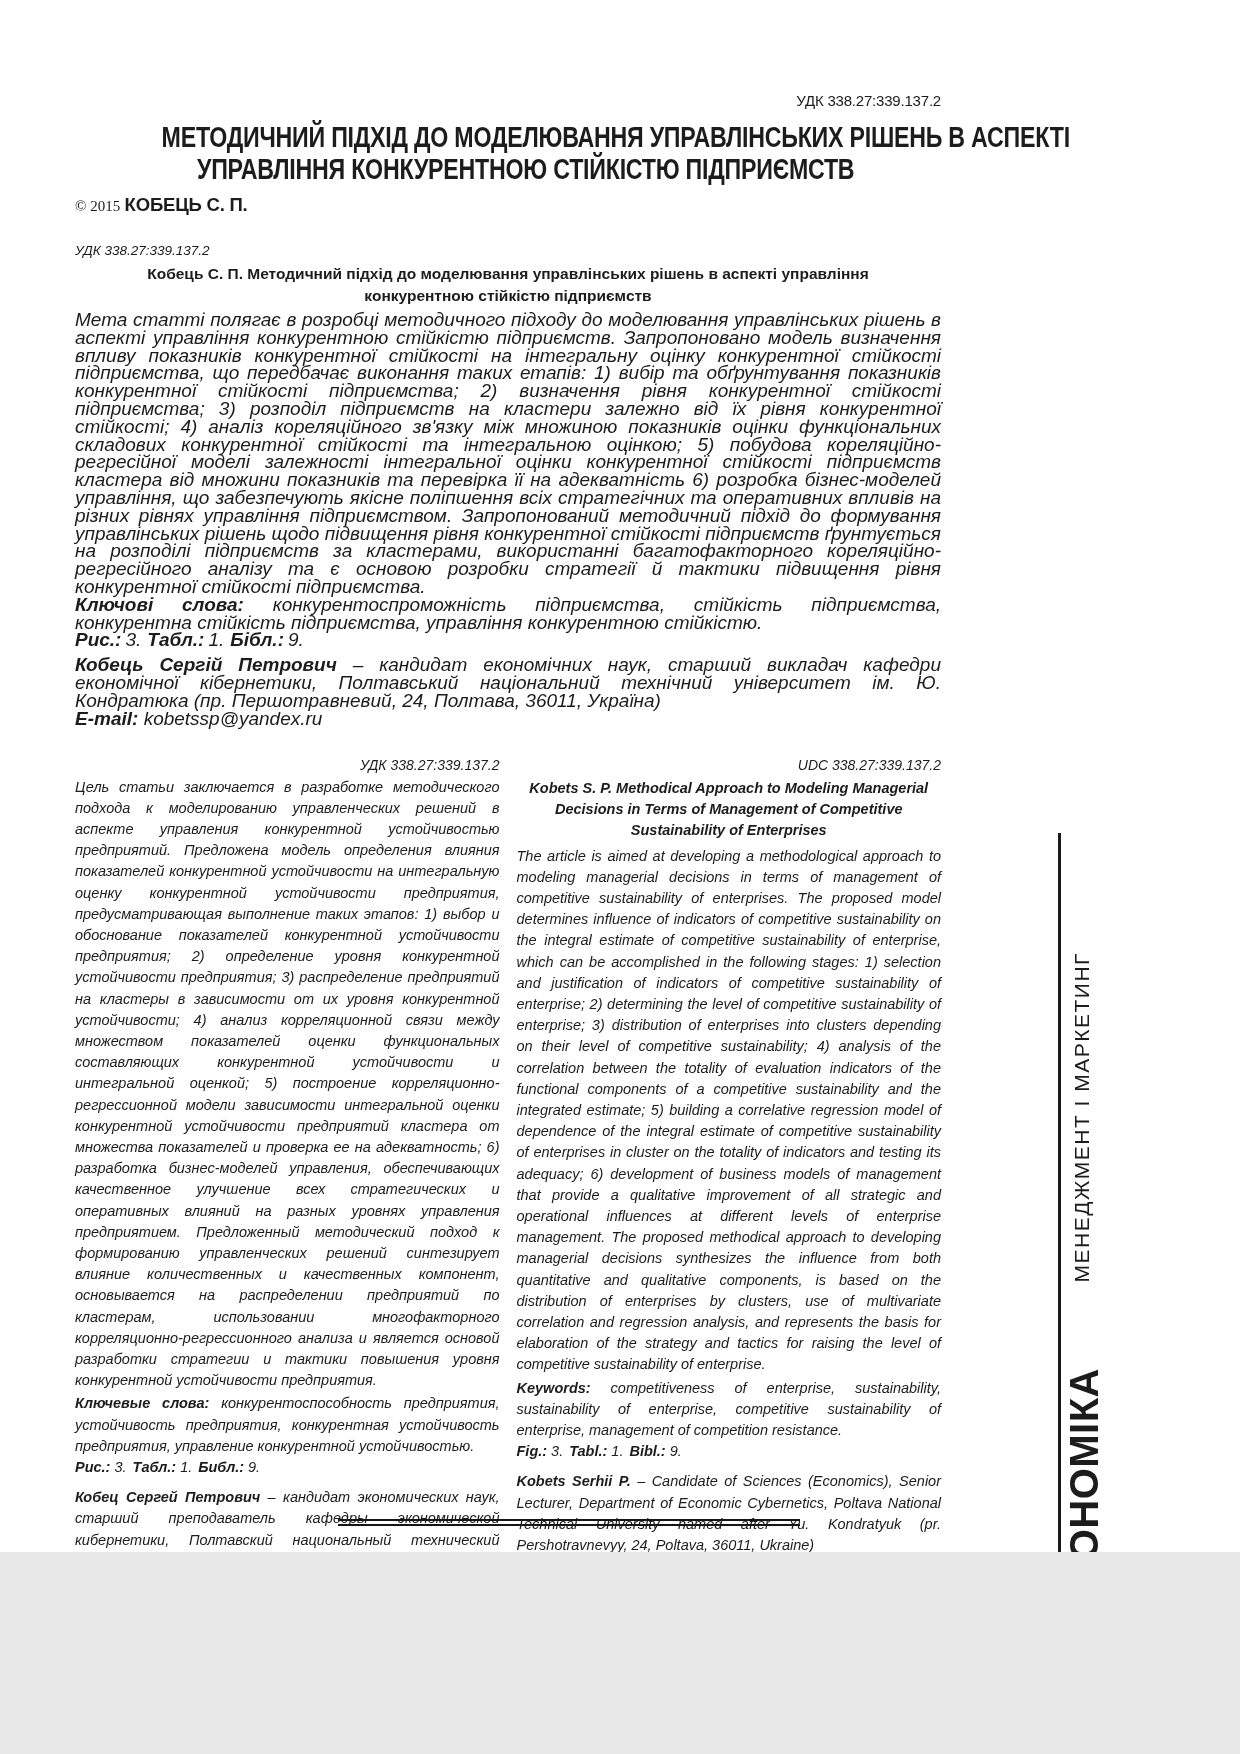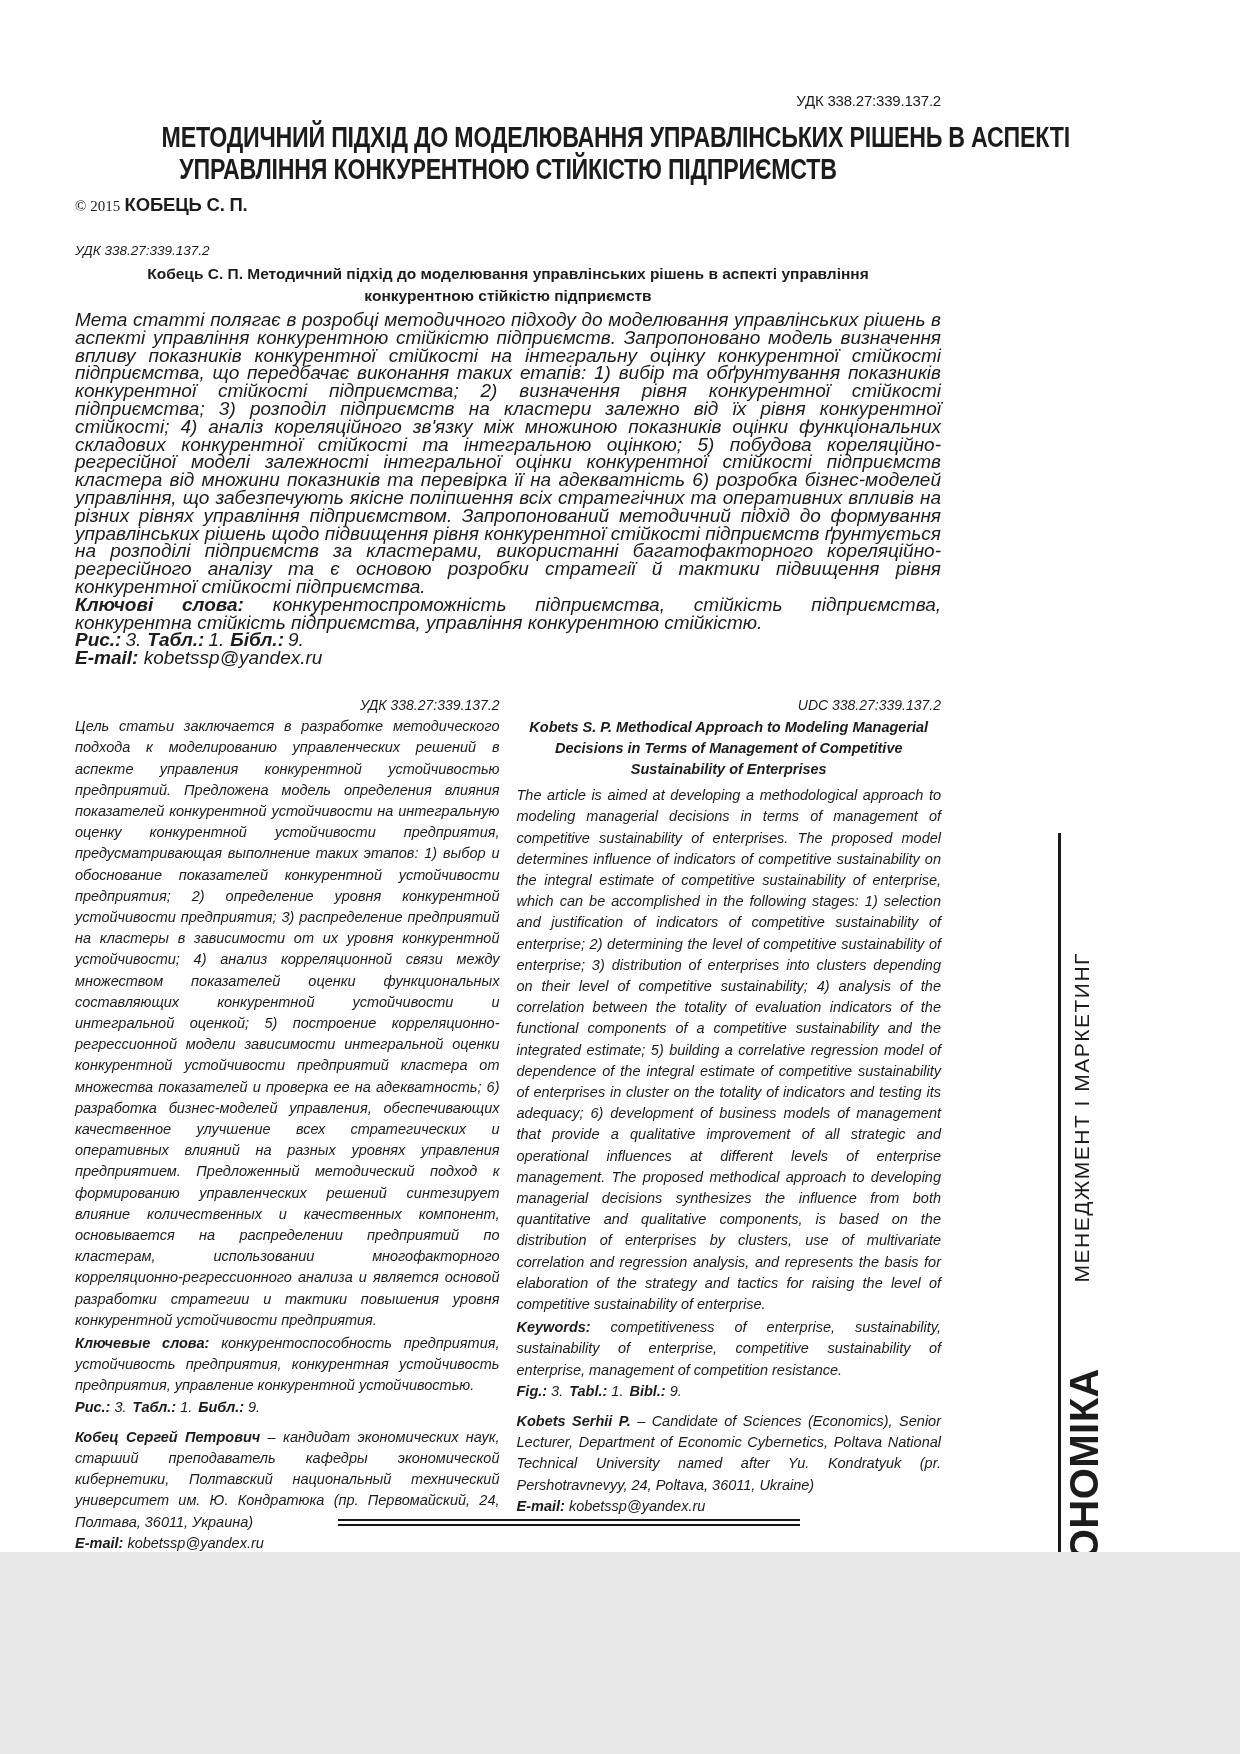--- a/index.html
+++ b/index.html
@@ -9,21 +9,21 @@
     margin:0 auto;
     background:#ffffff;
     font-family:"Liberation Sans", sans-serif;
     color:#1c1c1c;
     overflow:hidden;
   }
   .content { position:absolute; left:75px; top:92px; width:866px; }
 
   .udk-top { text-align:right; font-size:15px; letter-spacing:-0.2px; }
 
-  .title { margin-top:12px; font-weight:bold; font-size:29px; line-height:32px; text-align:center; }
+  .title { margin-top:12px; font-weight:bold; font-size:29px; line-height:32px; text-align:right; }
   .title .tline { white-space:nowrap; transform:scaleX(0.8); transform-origin:center; letter-spacing:-0.3px; }
 
   .byline { margin-top:9px; }
   .byline .copy { font-family:"Liberation Serif", serif; font-size:15px; }
   .byline .who  { font-weight:bold; font-size:18.5px; letter-spacing:-0.2px; }
 
   .ua-udk { margin-top:27px; font-style:italic; font-size:13.5px; }
   .ua-heading { font-weight:bold; font-size:15.5px; line-height:22px; text-align:center; margin:5px 20px 4px; }
   .ua-text { font-style:italic; font-size:19px; line-height:17.8px; text-align:justify; }
   .bio-gap { margin-top:7px; }
@@ -78,20 +78,24 @@
       <div class="ua-udk">УДК 338.27:339.137.2</div>
       <div class="ua-heading">Кобець С. П. Методичний підхід до моделювання управлінських рішень в аспекті управління конкурентною стійкістю підприємств</div>
       <div class="ua-text">Мета статті полягає в розробці методичного підходу до моделювання управлінських рішень в аспекті управління конкурентною стійкістю підприємств. Запропоновано модель визначення впливу показників конкурентної стійкості на інтегральну оцінку конкурентної стійкості підприємства, що передбачає виконання таких етапів: 1) вибір та обґрунтування показників конкурентної стійкості підприємства; 2) визначення рівня конкурентної стійкості підприємства; 3) розподіл підприємств на кластери залежно від їх рівня конкурентної стійкості; 4) аналіз кореляційного зв'язку між множиною показників оцінки функціональних складових конкурентної стійкості та інтегральною оцінкою; 5) побудова кореляційно-регресійної моделі залежності інтегральної оцінки конкурентної стійкості підприємств кластера від множини показників та перевірка її на адекватність 6) розробка бізнес-моделей управління, що забезпечують якісне поліпшення всіх стратегічних та оперативних впливів на різних рівнях управління підприємством. Запропонований методичний підхід до формування управлінських рішень щодо підвищення рівня конкурентної стійкості підприємств ґрунтується на розподілі підприємств за кластерами, використанні багатофакторного кореляційно-регресійного аналізу та є основою розробки стратегії й тактики підвищення рівня конкурентної стійкості підприємства.</div>
       <div class="ua-text">
         <span class="bl">Ключові слова:</span>
         <span>конкурентоспроможність підприємства, стійкість підприємства, конкурентна стійкість підприємства, управління конкурентною стійкістю.</span>
       </div>
       <div class="ua-text stats">
         <span class="bl">Рис.:</span><span class="vv">3.</span><span class="bl">Табл.:</span><span class="vv">1.</span><span class="bl">Бібл.:</span><span class="vv">9.</span>
       </div>
+      <div class="ua-text bio-gap">
+        <span class="bl">Кобець Сергій Петрович</span>
+        <span>– кандидат економічних наук, старший викладач кафедри економічної кібернетики, Полтавський національний технічний університет ім. Ю. Кондратюка (пр. Першотравневий, 24, Полтава, 36011, Україна)</span>
+      </div>
       <div class="ua-text">
         <span class="bl">E-mail:</span>
         <span>kobetssp@yandex.ru</span>
       </div>
     </div>
 
     <div class="columns">
 
       <div class="col">
         <div class="col-udk">УДК 338.27:339.137.2</div>

